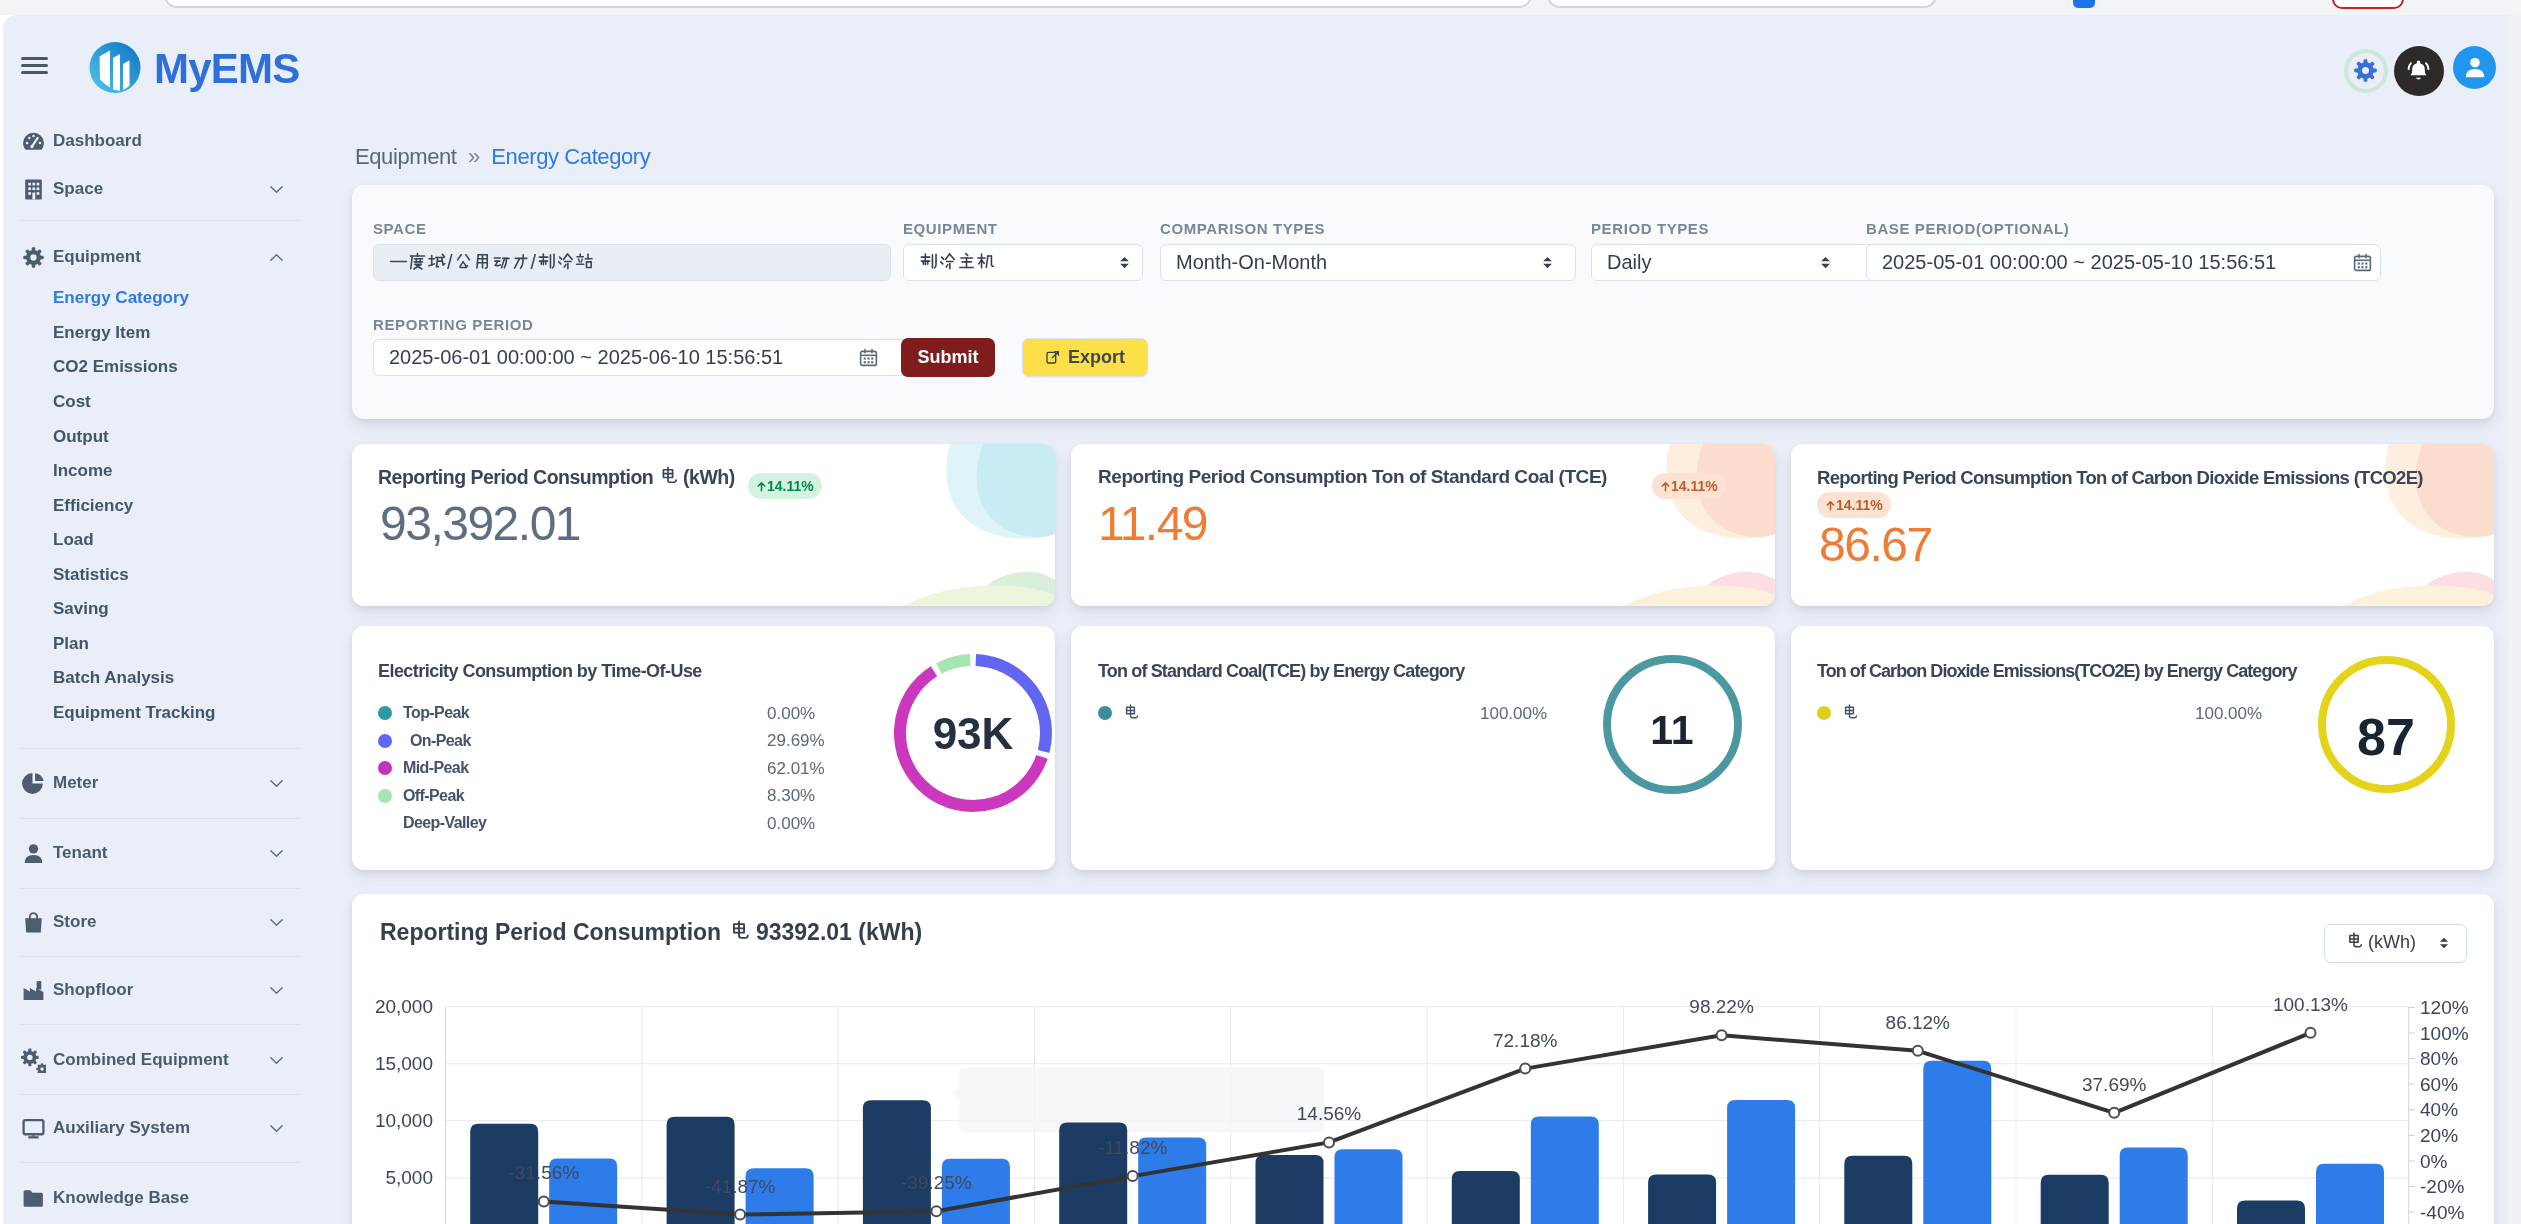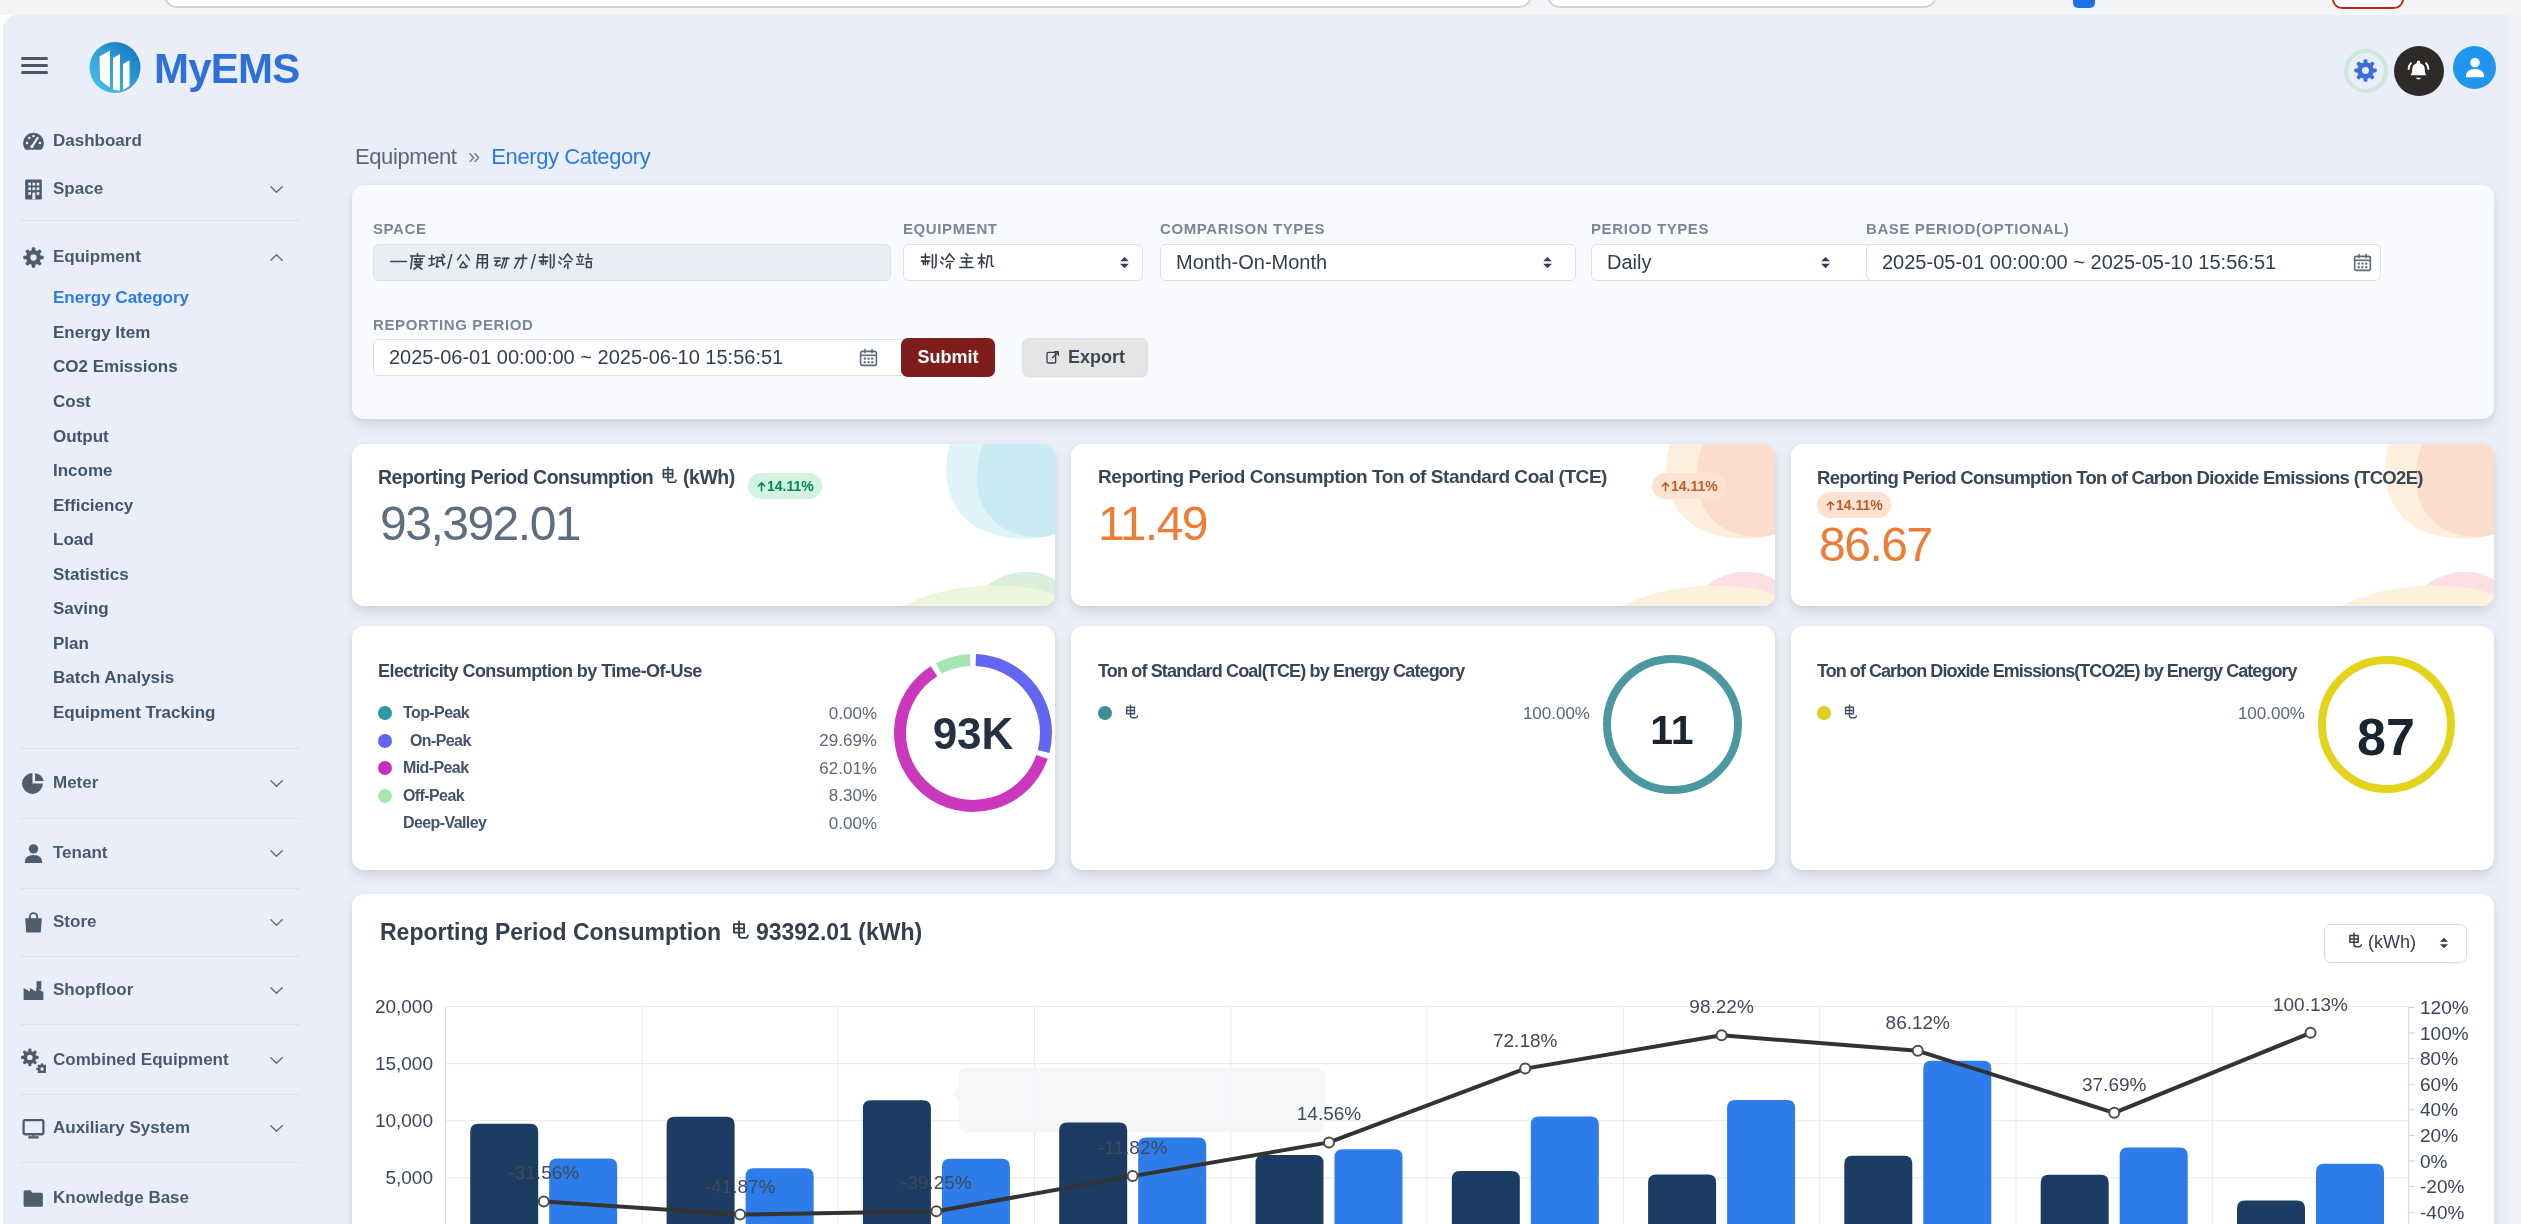--- a/index.html
+++ b/index.html
@@ -5,21 +5,21 @@
 html,body{width:2521px;height:1224px;overflow:hidden}
 body{font-family:"Liberation Sans",sans-serif;background:#fff;position:relative}
 .abs{position:absolute}
 .card{position:absolute;background:#fff;border-radius:12px;box-shadow:0 7px 14px rgba(65,69,88,.09),0 3px 6px rgba(0,0,0,.06)}
 .cj{display:inline-block;vertical-align:-2px}
 .lbl{position:absolute;font-size:15px;font-weight:700;color:#7b8698;letter-spacing:.6px}
 .inp{position:absolute;height:37px;background:#fff;border:1px solid #d8e2ef;border-radius:6px;font-size:20px;color:#333f4f;line-height:35px;padding-left:15px;white-space:nowrap}
 .menu{position:absolute;font-size:17px;font-weight:700;color:#4a5b6d;white-space:nowrap}
 .sub{position:absolute;font-size:17px;font-weight:700;color:#42566b;white-space:nowrap}
 .leg{position:absolute;font-size:16px;color:#42536b;font-weight:700;letter-spacing:-.6px}
-.pct{position:absolute;font-size:17px;color:#5a6878;text-align:right;width:110px}
+.pct{position:absolute;font-size:17px;color:#5a6878;width:110px}
 .dot{position:absolute;width:14px;height:14px;border-radius:50%}
 .ttl{position:absolute;font-size:19.5px;font-weight:700;color:#37475a;white-space:nowrap;letter-spacing:-.5px}
 </style></head><body>
 
 <div class="abs" style="left:0;top:0;width:2521px;height:15px;background:#f3f4f6;overflow:hidden">
 <div class="abs" style="left:164px;top:-18px;width:1368px;height:26px;border-radius:14px;background:#fff;border:2px solid #d3d5d9"></div>
 <div class="abs" style="left:1547px;top:-18px;width:390px;height:26px;border-radius:14px;background:#fff;border:2px solid #d3d5d9"></div>
 <div class="abs" style="left:2073px;top:-8px;width:22px;height:16px;border-radius:5px;background:#1a73e8"></div>
 <div class="abs" style="left:2332px;top:-12px;width:72px;height:21px;border-radius:10px;background:#fff;border:2.5px solid #c0261e"></div>
 </div>
@@ -363,21 +363,21 @@
       <g fill="#5a6878">
         <rect x="6.5" y="12" width="2.4" height="2.4"></rect>
         <rect x="10.8" y="12" width="2.4" height="2.4"></rect>
         <rect x="15.1" y="12" width="2.4" height="2.4"></rect>
         <rect x="6.5" y="16.2" width="2.4" height="2.4"></rect>
         <rect x="10.8" y="16.2" width="2.4" height="2.4"></rect>
         <rect x="15.1" y="16.2" width="2.4" height="2.4"></rect>
       </g>
     </svg></div>
 <div class="abs" style="left:901px;top:337.5px;width:94px;height:39px;background:#7f1d1d;border-radius:7px;color:#fff;font-size:18px;font-weight:700;text-align:center;line-height:38px">Submit</div>
-<div class="abs" style="left:1022px;top:337.5px;width:126px;height:39px;background:#e5e5e5;border:1px solid #d8e2ef;border-radius:7px;box-shadow:0 1px 2px rgba(0,0,0,.06);color:#3c4757;font-size:18px;font-weight:700;text-align:center;line-height:37px"><svg width="16" height="16" viewBox="0 0 24 24" style="vertical-align:-2px;margin-right:7px">
+<div class="abs" style="left:1022px;top:337.5px;width:126px;height:39px;background:#fde047;border:1px solid #d8e2ef;border-radius:7px;box-shadow:0 1px 2px rgba(0,0,0,.06);color:#3c4757;font-size:18px;font-weight:700;text-align:center;line-height:37px"><svg width="16" height="16" viewBox="0 0 24 24" style="vertical-align:-2px;margin-right:7px">
       <rect x="3" y="5" width="13" height="16" rx="2" fill="none" stroke="#344050" stroke-width="2"></rect>
       <path d="M11 13 L20 4 M14.5 4 H20 V9.5" stroke="#344050" stroke-width="2" fill="none" stroke-linecap="round" stroke-linejoin="round"></path>
     </svg>Export</div>
 <div class="card" style="left:352px;top:444px;width:703.3px;height:162px;overflow:hidden">
     <svg class="abs" style="right:0;top:0" width="200" height="162" viewBox="0 0 200 162">
       <path d="M95 0 C85 35 95 70 125 85 C150 97 180 97 200 90 L200 0 Z" fill="#def4f9"></path>
       <path d="M128 0 C115 35 122 68 148 84 C165 94 188 95 200 90 L200 0 Z" fill="#c9ecf4"></path>
       <path d="M118 162 C125 140 150 126 178 128 C188 129 196 133 200 136 L200 162 Z" fill="#d9efdc"></path>
       <path d="M48 162 C85 142 135 138 175 144 C185 146 195 149 200 151 L200 162 Z" fill="#ecf6dd"></path>
     </svg>

